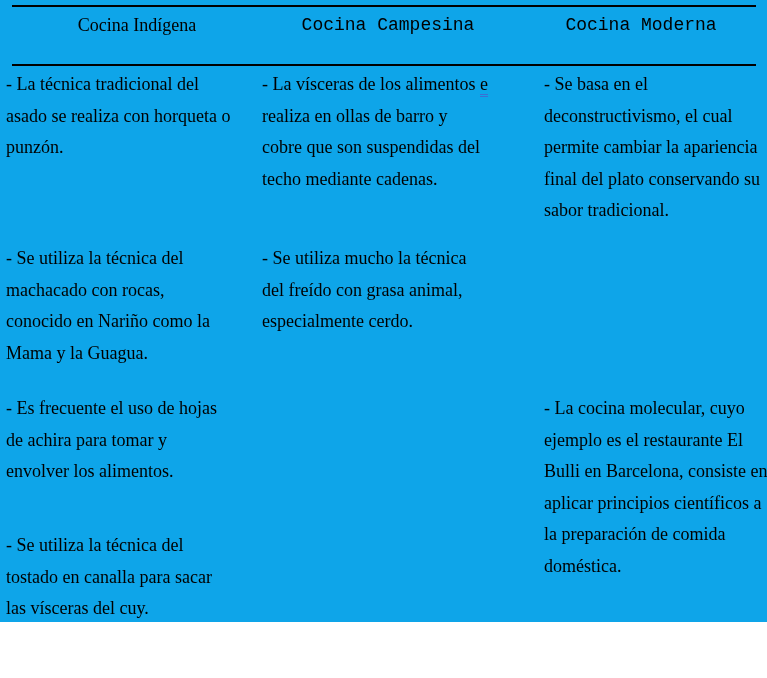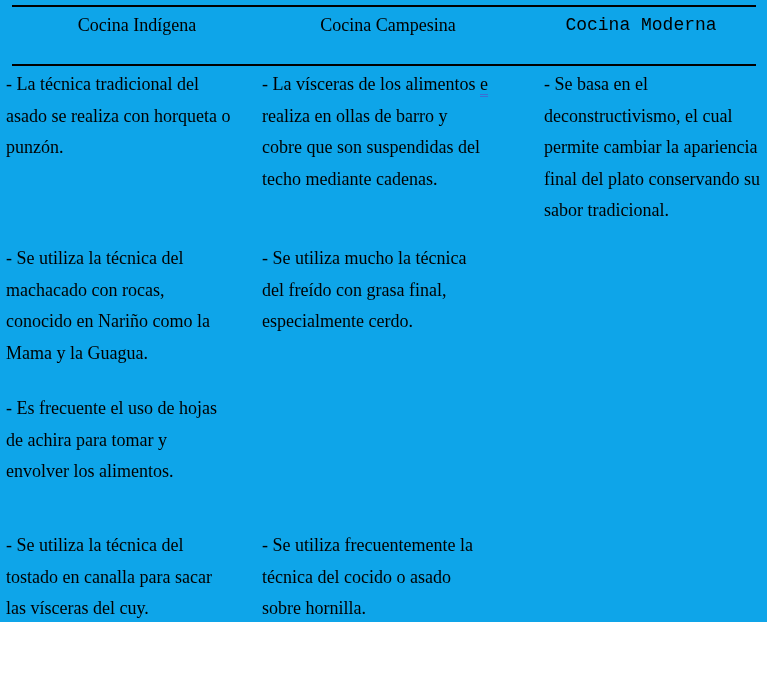--- a/index.html
+++ b/index.html
@@ -28,21 +28,21 @@
 
   .hdr {
     position: absolute;
     top: 10px;
     font-size: 18px;
     line-height: 31.5px;
     text-align: center;
     white-space: pre;
   }
   .h1 { left: 12px;  width: 250px; }
-  .h2 { left: 268px; width: 240px; }
+  .h2 { left: 268px; width: 240px; font-family: Liberation Mono, monospace; }
   .h3 { left: 522px; width: 238px; font-family: Liberation Mono, monospace; }
 
   .col {
     position: absolute;
     top: 0;
     height: 678px;
   }
   .col1 { left: 6px;   width: 252px; }
   .col2 { left: 262px; width: 252px; }
   .col3 { left: 544px; width: 246px; }
@@ -93,28 +93,31 @@
 tostado en canalla para sacar
 las vísceras del cuy.</p>
   </div>
 
   <div class="col col2">
     <p class="para p1"><span>- La vísceras de los alimentos </span><span class="flagged">e</span><span>
 realiza en ollas de barro y
 cobre que son suspendidas del
 techo mediante cadenas.</span></p>
     <p class="para p2">- Se utiliza mucho la técnica
-del freído con grasa final,
+del freído con grasa animal,
 especialmente cerdo.</p>
-    <p class="para p4">- Se utiliza frecuentemente la
-técnica del cocido o asado
-sobre hornilla.</p>
   </div>
 
   <div class="col col3">
     <p class="para p1">- Se basa en el
 deconstructivismo, el cual
 permite cambiar la apariencia
 final del plato conservando su
 sabor tradicional.</p>
+    <p class="para p3">- La cocina molecular, cuyo
+ejemplo es el restaurante El
+Bulli en Barcelona, consiste en
+aplicar principios científicos a
+la preparación de comida
+doméstica.</p>
   </div>
 
 </div>
 
 </body></html>

